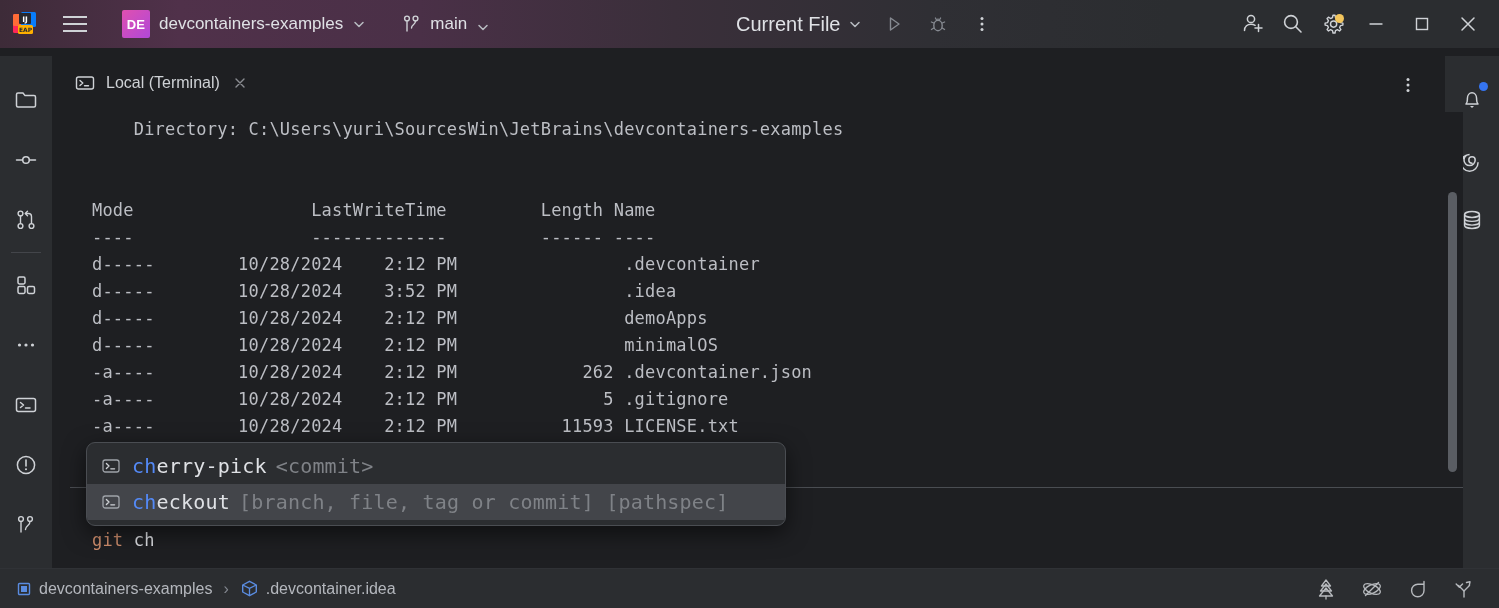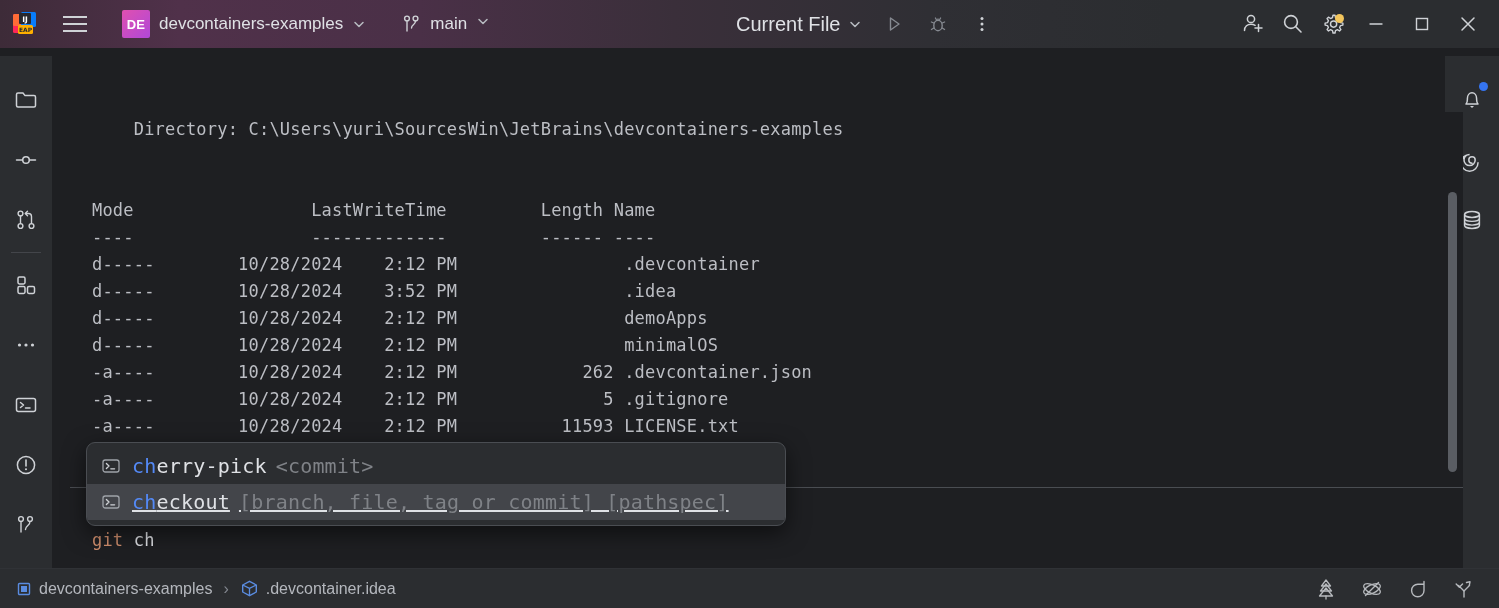--- a/index.html
+++ b/index.html
@@ -25,21 +25,21 @@
   .proj-chip{
     margin-left:22px;display:flex;align-items:center;gap:9px;padding:4px 6px;border-radius:6px;cursor:pointer;
   }
   .proj-badge{
     width:28px;height:28px;border-radius:2px;
     background:linear-gradient(135deg,#e050b0,#b048d8);
     color:#fff;font-size:13px;font-weight:bold;display:flex;align-items:center;justify-content:center;
     letter-spacing:.3px;
   }
   .proj-name{font-size:17px;color:#dfe1e5;white-space:nowrap;}
-  .branch-chip{margin-left:24px;display:flex;align-items:flex-start;gap:9px;padding:4px 6px;border-radius:6px;cursor:pointer;}
+  .branch-chip{margin-left:24px;display:flex;align-items:flex-end;gap:9px;padding:4px 6px;border-radius:6px;cursor:pointer;}
   .branch-name{font-size:17px;color:#dfe1e5;}
   .tb-mid{margin-left:auto;margin-right:auto;display:flex;align-items:center;gap:4px;position:absolute;left:728px;}
   .runconf{display:flex;align-items:center;gap:8px;padding:5px 8px;border-radius:6px;cursor:pointer;}
   .runconf-label{font-size:20px;color:#dfe1e5;white-space:nowrap;}
   .tb-btn{width:40px;height:40px;display:flex;align-items:center;justify-content:center;border-radius:6px;cursor:pointer;}
   .tb-right{position:absolute;right:8px;display:flex;align-items:center;}
   .win-btn{width:46px;height:48px;display:flex;align-items:center;justify-content:center;cursor:pointer;}
   .gear-dot{position:absolute;right:9px;top:10px;width:9px;height:9px;border-radius:50%;background:#f2c55c;}
 
   
@@ -96,21 +96,21 @@
   .ac-popup{
     position:absolute;left:86px;top:442px;width:700px;
     background:#2b2d30;border:1px solid #4a4d52;border-radius:9px;
     box-shadow:0 7px 22px rgba(0,0,0,.55);
     padding:5px 0;box-sizing:border-box;overflow:hidden;z-index:40;
   }
   .ac-row{
     display:flex;align-items:center;gap:11px;height:36px;padding:0 14px;cursor:pointer;
     font-family:"DejaVu Sans Mono", monospace;font-size:20px;white-space:nowrap;letter-spacing:.2px;
   }
-  .ac-row.sel{background:#43454a;text-decoration:underline;}
+  .ac-row.sel{background:#43454a;}
   .ac-match{color:#548af7;}
   .ac-name{color:#dfe1e5;}
   .ac-args{color:#7f8287;margin-left:9px;}
 
   
   .statusbar{
     position:absolute;left:0;bottom:0;width:1499px;height:40px;background:#2b2d30;
     display:flex;align-items:center;border-top:1px solid #303236;box-sizing:border-box;
   }
   .crumbs{display:flex;align-items:center;gap:9px;margin-left:16px;}
@@ -326,20 +326,42 @@
         <ellipse cx="13" cy="7.5" rx="7.4" ry="2.9" stroke="#cfd2d6" stroke-width="1.5" fill="none"></ellipse>
         <path d="M5.6 7.5 L5.6 18.5 C5.6 20.1 8.9 21.4 13 21.4 C17.1 21.4 20.4 20.1 20.4 18.5 L20.4 7.5" stroke="#cfd2d6" stroke-width="1.5" fill="none"></path>
         <path d="M5.6 11.5 C5.6 13.1 8.9 14.4 13 14.4 C17.1 14.4 20.4 13.1 20.4 11.5" stroke="#cfd2d6" stroke-width="1.4" fill="none"></path>
         <path d="M5.6 15.2 C5.6 16.8 8.9 18.1 13 18.1 C17.1 18.1 20.4 16.8 20.4 15.2" stroke="#cfd2d6" stroke-width="1.4" fill="none"></path>
       </svg>
     </div>
   </div>
 
   <div class="main">
 
+    <div class="term-tabbar">
+      <div class="term-tab">
+        <svg width="22" height="22" viewBox="0 0 22 22">
+          <rect x="2.5" y="5" width="17" height="12" rx="2" stroke="#cfd2d6" stroke-width="1.4" fill="none"></rect>
+          <path d="M6 8.5 L8.8 11 L6 13.5" stroke="#cfd2d6" stroke-width="1.4" fill="none" stroke-linecap="round" stroke-linejoin="round"></path>
+          <path d="M10.5 13.8 L14.5 13.8" stroke="#cfd2d6" stroke-width="1.4" stroke-linecap="round"></path>
+        </svg>
+        <span class="term-tab-label">Local (Terminal)</span>
+        <span class="tab-close">
+          <svg width="16" height="16" viewBox="0 0 16 16">
+            <path d="M4 4 L12 12 M12 4 L4 12" stroke="#b4b7bd" stroke-width="1.4" stroke-linecap="round"></path>
+          </svg>
+        </span>
+      </div>
+      <div class="term-kebab">
+        <svg width="20" height="20" viewBox="0 0 20 20">
+          <circle cx="10" cy="4.6" r="1.5" fill="#cfd2d6"></circle>
+          <circle cx="10" cy="10" r="1.5" fill="#cfd2d6"></circle>
+          <circle cx="10" cy="15.4" r="1.5" fill="#cfd2d6"></circle>
+        </svg>
+      </div>
+    </div>
 
     <div class="term-body">
       <div class="term-out">    Directory: C:\Users\yuri\SourcesWin\JetBrains\devcontainers-examples
 
 
 Mode                 LastWriteTime         Length Name
 ----                 -------------         ------ ----
 d-----        10/28/2024    2:12 PM                .devcontainer
 d-----        10/28/2024    3:52 PM                .idea
 d-----        10/28/2024    2:12 PM                demoApps

